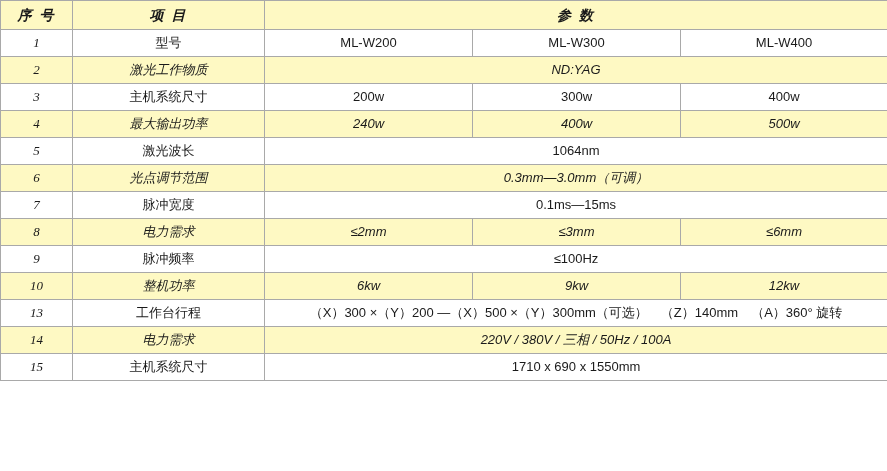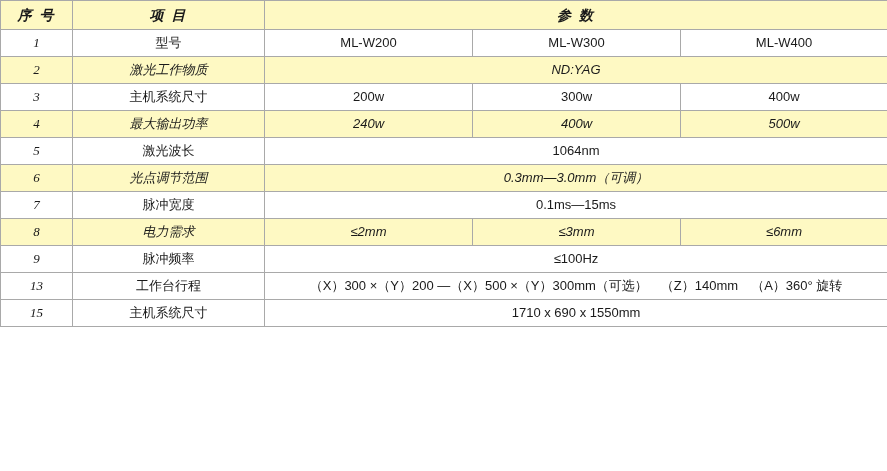--- a/index.html
+++ b/index.html
@@ -130,24 +130,36 @@
         <td class="item-cell">电力需求</td>
         <td class="val">≤2mm</td>
         <td class="val">≤3mm</td>
         <td class="val">≤6mm</td>
       </tr>
       <tr class="plain">
         <td class="idx">9</td>
         <td class="item-cell">脉冲频率</td>
         <td class="val" colspan="3">≤100Hz</td>
       </tr>
+      <tr class="shaded">
+        <td class="idx">10</td>
+        <td class="item-cell">整机功率</td>
+        <td class="val">6kw</td>
+        <td class="val">9kw</td>
+        <td class="val">12kw</td>
+      </tr>
       <tr class="plain">
         <td class="idx">13</td>
         <td class="item-cell">工作台行程</td>
         <td class="val val-small" colspan="3">（X）300 ×（Y）200 —（X）500 ×（Y）300mm（可选）　（Z）140mm　（A）360° 旋转</td>
+      </tr>
+      <tr class="shaded">
+        <td class="idx">14</td>
+        <td class="item-cell">电力需求</td>
+        <td class="val" colspan="3">220V / 380V / 三相 / 50Hz / 100A</td>
       </tr>
       <tr class="plain">
         <td class="idx">15</td>
         <td class="item-cell">主机系统尺寸</td>
         <td class="val" colspan="3">1710 x 690 x 1550mm</td>
       </tr>
     </tbody>
 </table>
 
 </body></html>

